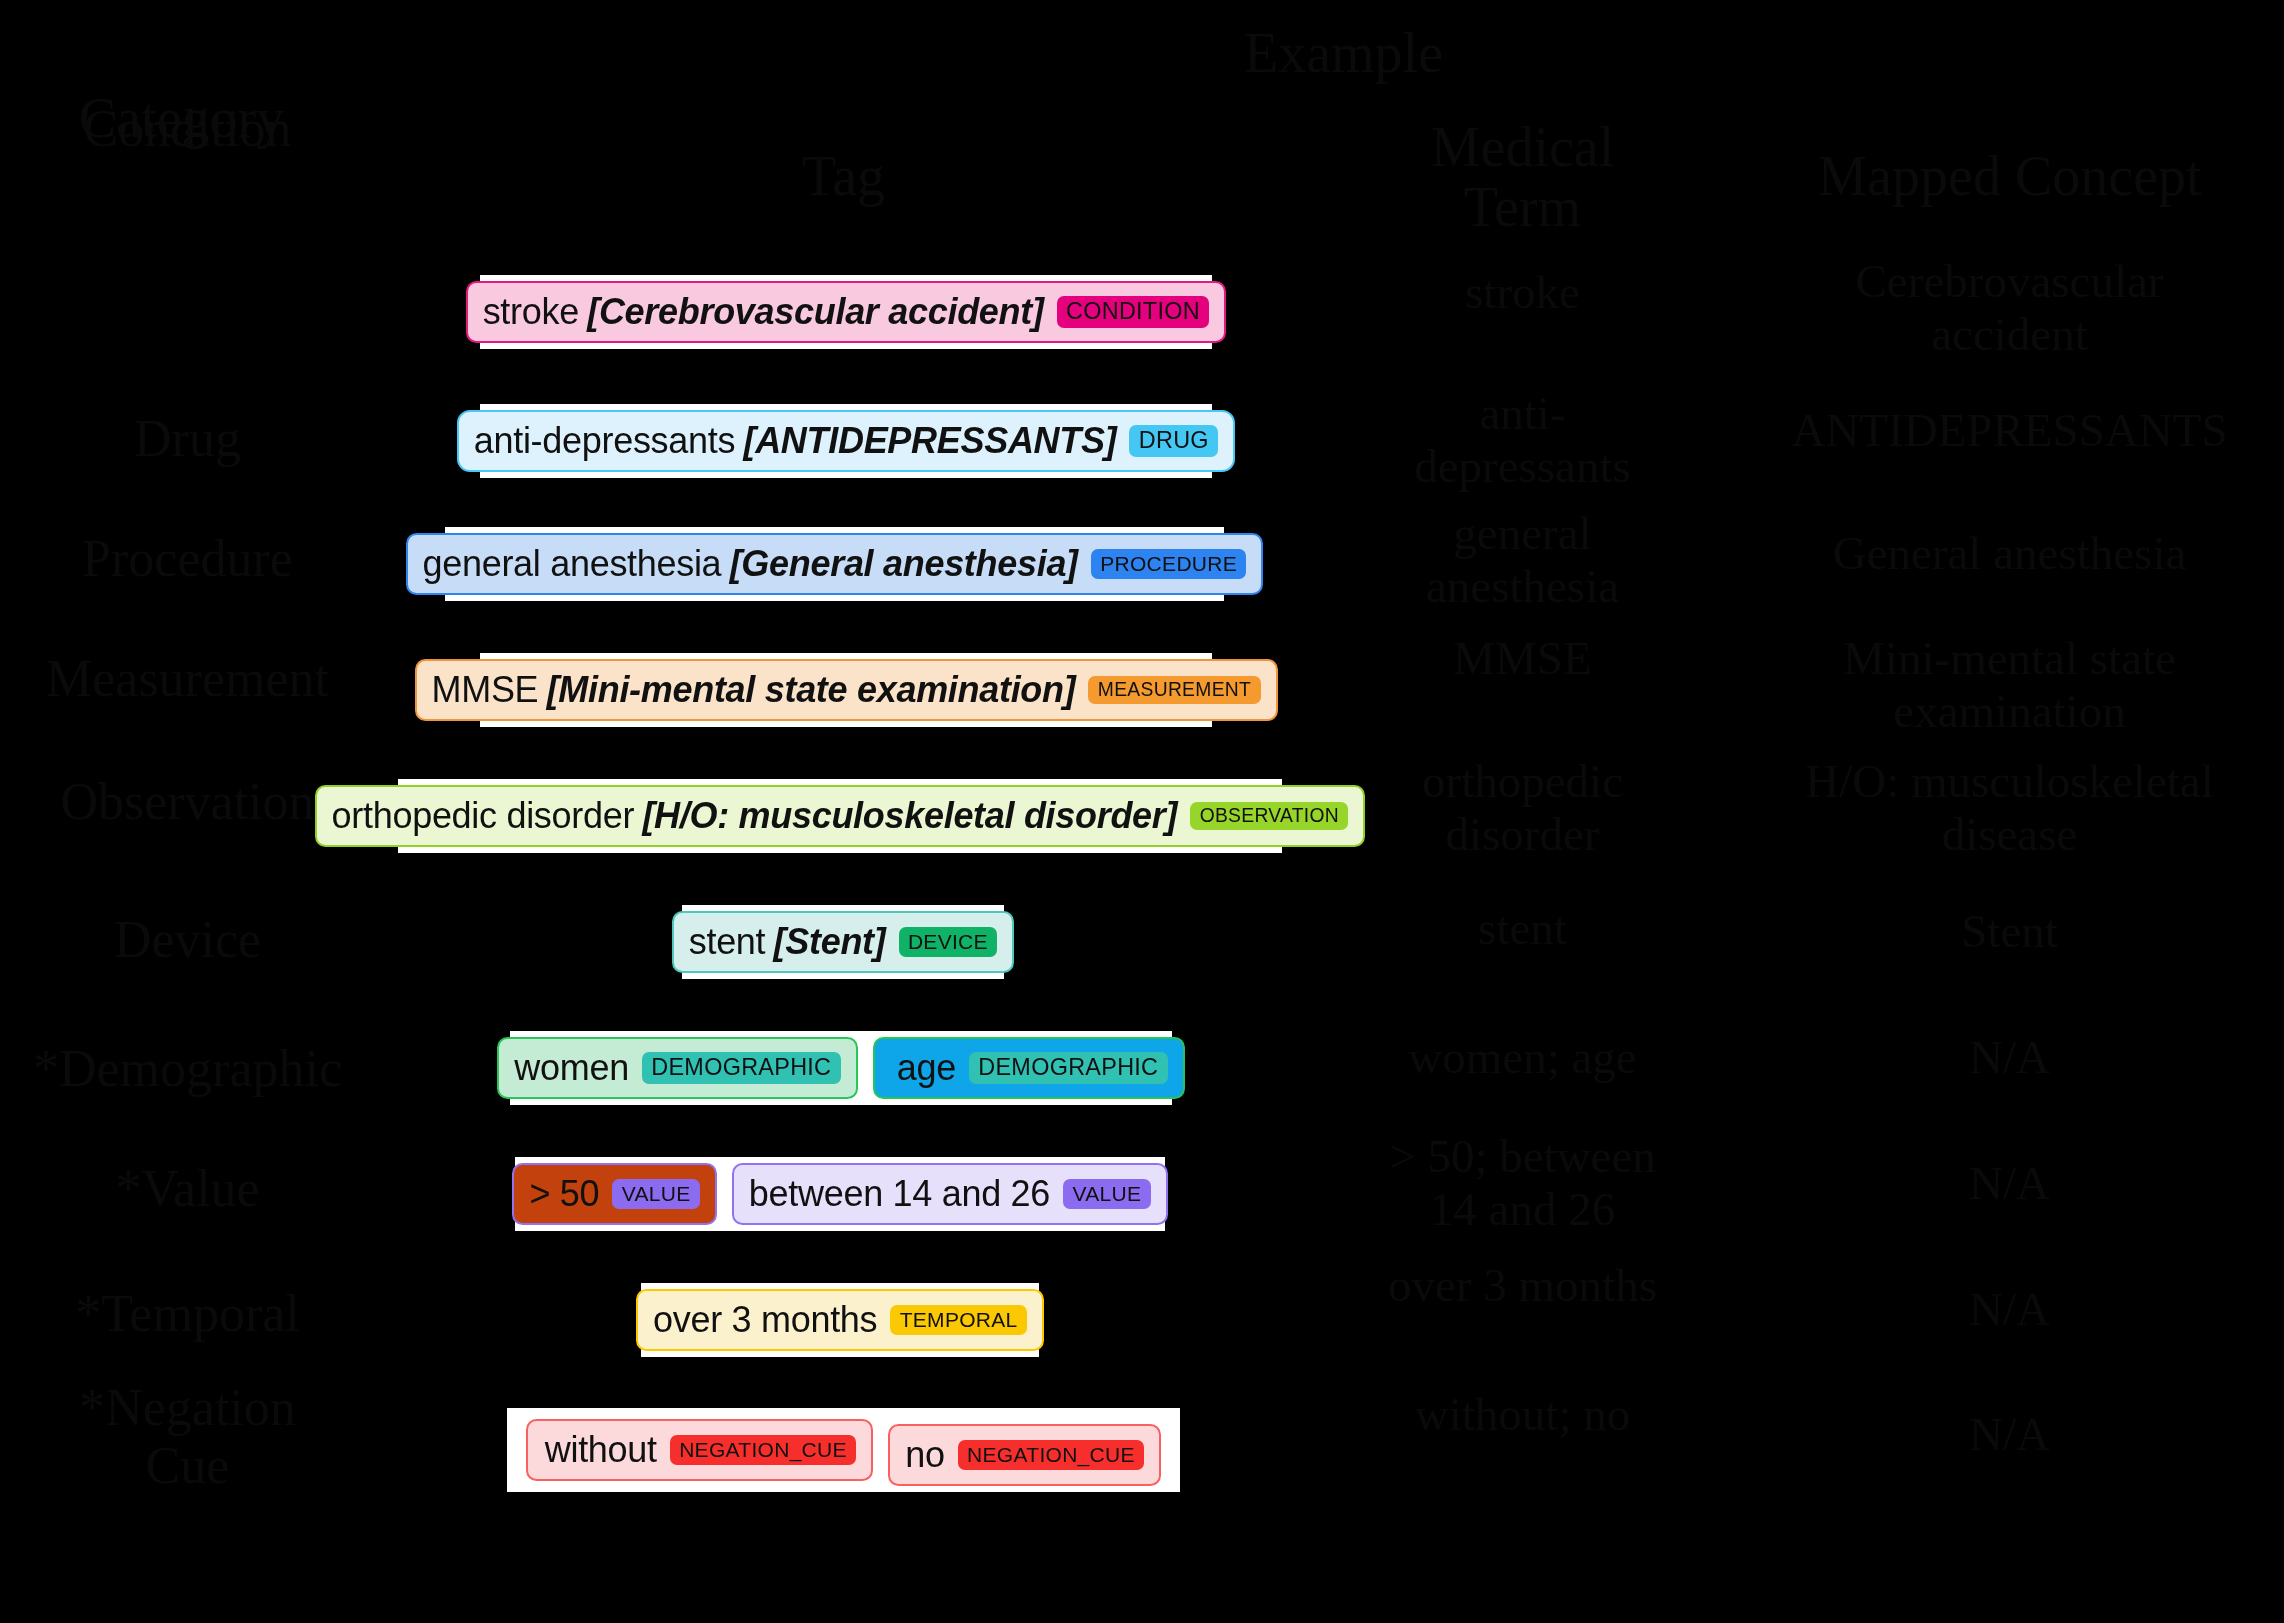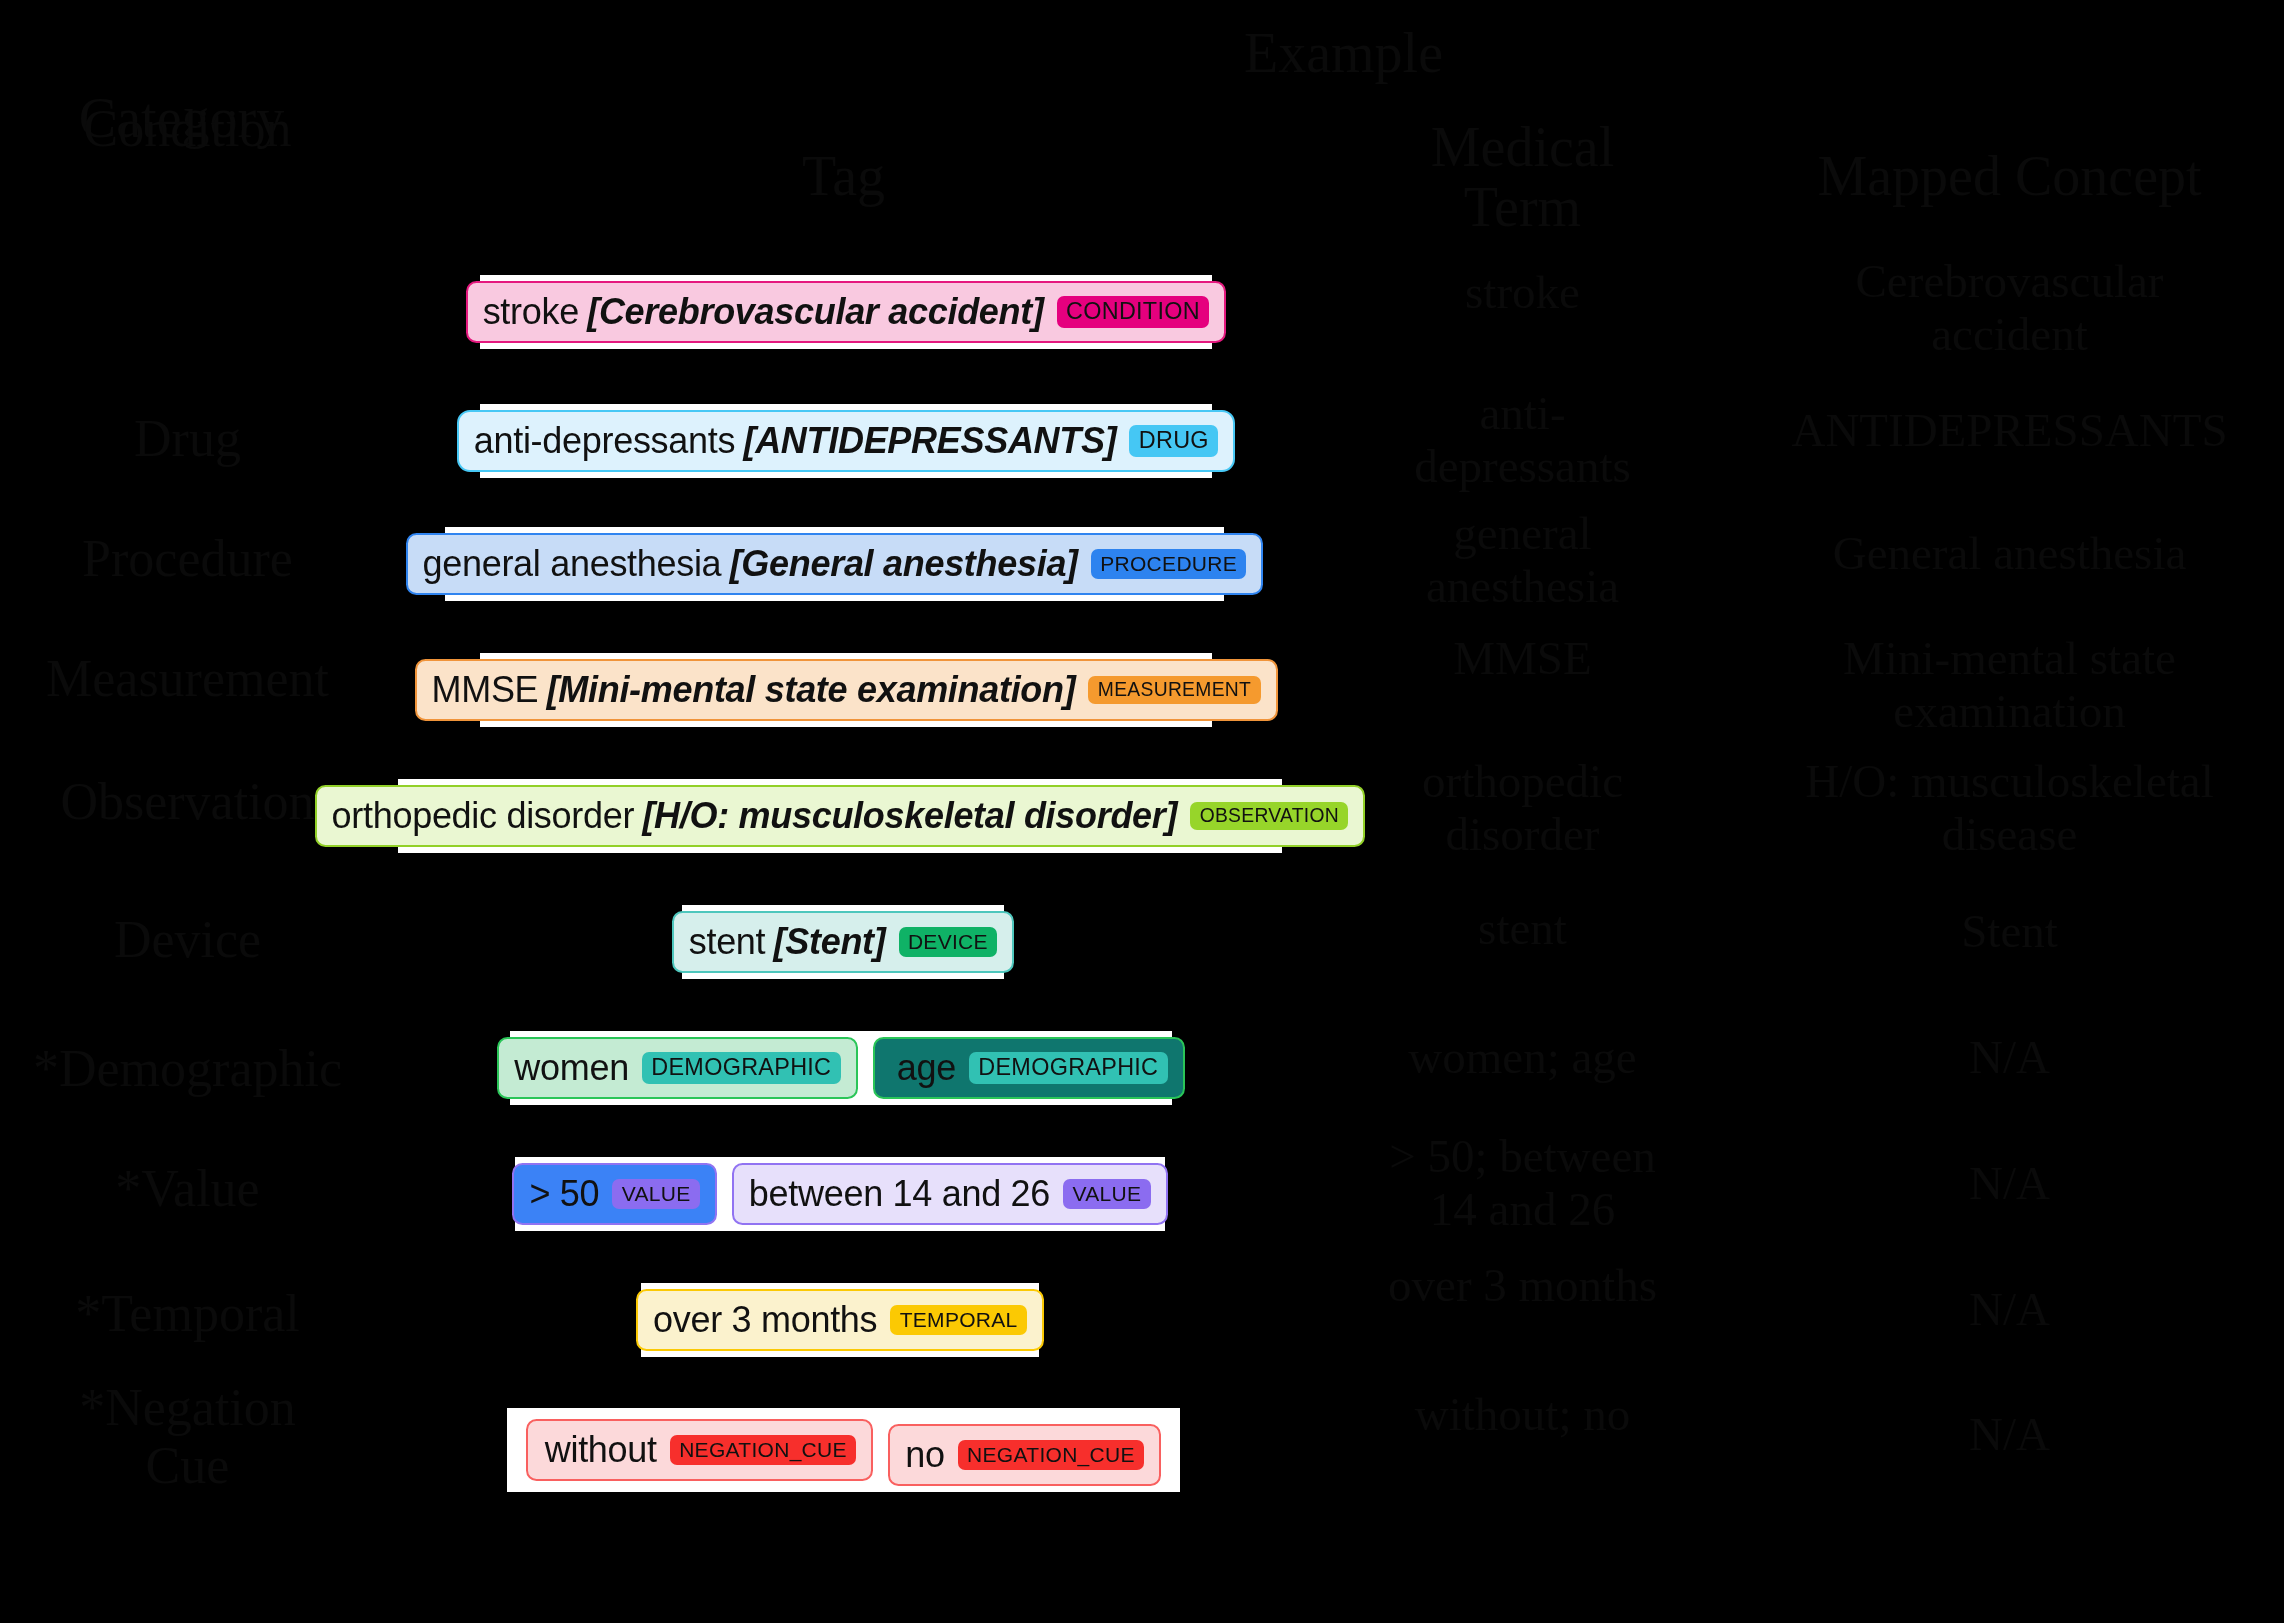--- a/index.html
+++ b/index.html
@@ -198,30 +198,30 @@
         </span>
       </div>
       <div class="term" style="top: 902px;">stent</div>
       <div class="concept" style="top: 905px;">Stent</div>
       <div class="cat" style="top: 1040px;">*Demographic</div>
       <div class="tagrow" style="top: 1031px; left: 510px; width: 662px;">
         <span class="chip sz-lg" style="background: rgb(196, 235, 211); border-color: rgb(42, 197, 88);">
           <span class="surface">women</span>
           <span class="etype" style="background: rgb(49, 193, 179);">DEMOGRAPHIC</span>
         </span>
-        <span class="chip sz-lg" style="background: #0f766e; border-color: rgb(42, 197, 88); padding-left: 22px;">
+        <span class="chip sz-lg" style="background: #0ea5e9; border-color: rgb(42, 197, 88); padding-left: 22px;">
           <span class="surface">age</span>
           <span class="etype" style="background: rgb(49, 193, 179);">DEMOGRAPHIC</span>
         </span>
       </div>
       <div class="term" style="top: 1031px;">women; age</div>
       <div class="concept" style="top: 1031px;">N/A</div>
       <div class="cat" style="top: 1160px;">*Value</div>
       <div class="tagrow" style="top: 1157px; left: 515px; width: 650px;">
-        <span class="chip sz-md" style="background: #3b82f6; border-color: rgb(145, 115, 242);">
+        <span class="chip sz-md" style="background: #c2410c; border-color: rgb(145, 115, 242);">
           <span class="surface">&gt; 50</span>
           <span class="etype" style="background: rgb(139, 108, 240);">VALUE</span>
         </span>
         <span class="chip sz-md" style="background: rgb(231, 224, 251); border-color: rgb(145, 115, 242);">
           <span class="surface">between 14 and 26</span>
           <span class="etype" style="background: rgb(139, 108, 240);">VALUE</span>
         </span>
       </div>
       <div class="term" style="top: 1130px;">&gt; 50; between
 14 and 26</div>

